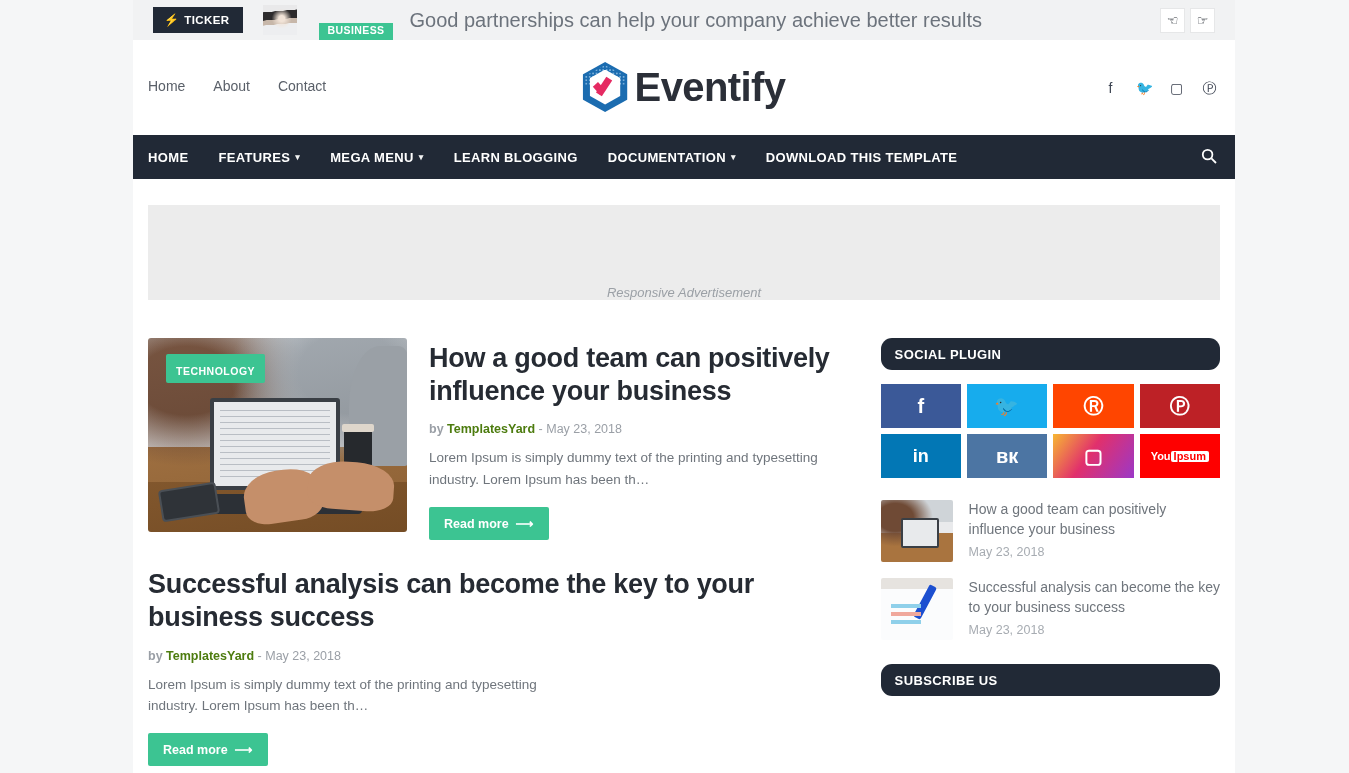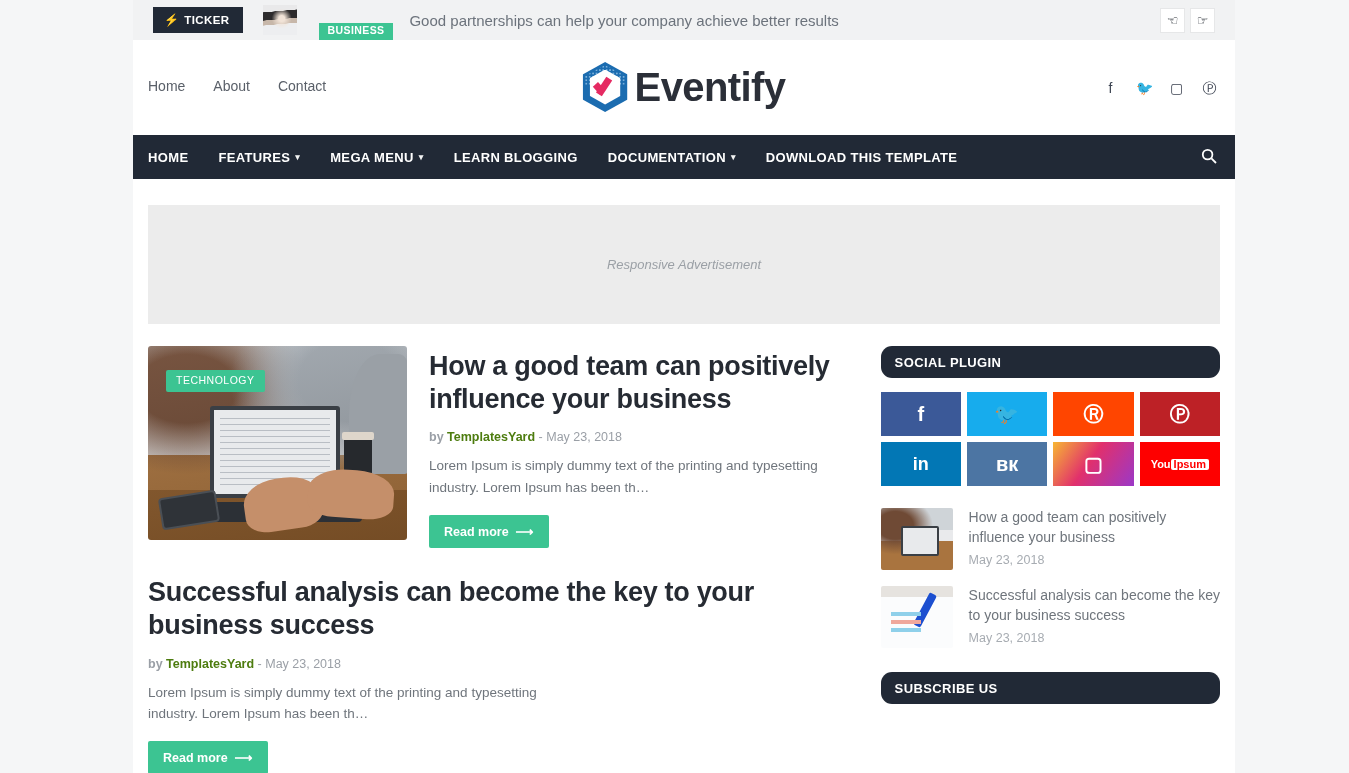--- a/index.html
+++ b/index.html
@@ -32,21 +32,21 @@
     background-size: cover;
     filter: saturate(.85);
   }
   .ticker-cat {
     margin-left: 22px; background: #3cc492; color: #fff;
     font-size: 10.5px; font-weight: bold; letter-spacing: .4px;
     padding: 1px 9px 5px;
     margin-top: 24px;
   }
   .ticker-text {
-    margin-left: 16px; font-size: 15px; color: #6c737c; font-weight: 400;
+    margin-left: 16px; font-size: 20px; color: #6c737c; font-weight: 400;
   }
   .ticker-nav { margin-left: auto; display: flex; gap: 5px; margin-right: 20px; }
   .ticker-btn {
     width: 25px; height: 25px; background: #fff; border: 1px solid #e6e7e8;
     display: flex; align-items: center; justify-content: center;
     font-size: 13px; color: #262b33;
   }
 
   
   .shell {
@@ -108,22 +108,22 @@
     text-decoration: none; white-space: nowrap;
   }
   .nav-list { display: flex; align-items: center; gap: 30px; margin-left: 15px; }
   .caret { font-size: 9px; opacity: .95; }
   .nav-search {
     margin-left: auto; margin-right: 18px; color: #fff; font-size: 15px;
   }
 
   
   .ad {
-    margin: 26px 15px 0; height: 119px; background: #ececec;
-    display: flex; align-items: center; justify-content: center;
+    margin: 26px 15px 16px; height: 95px; background: #ececec;
+    display: flex; align-items: flex-end; justify-content: center;
   }
   .ad span { font-size: 13px; color: #9ba0a6; font-style: italic; }
 
   
   .body-grid {
     display: flex; gap: 28px; padding: 22px 15px 0;
   }
   .posts { width: 710px; }
   .sidebar { width: 342px; }
 
@@ -215,22 +215,22 @@
     border-radius: 50%; border: 6px solid #53a9e8; border-right-color: #d9e6ef;
   }
   .thumb.learn .fine {
     position: absolute; left: 34px; top: 148px; width: 110px; height: 40px;
     background-image: repeating-linear-gradient(to bottom, #c9ced4 0 1px, rgba(0,0,0,0) 1px 5px);
     opacity: .7;
   }
 
   .badge {
     position: absolute; left: 18px; top: 16px; z-index: 4;
-    background: #3cc492; color: #fff; font-size: 10.5px; font-weight: normal;
-    letter-spacing: .5px; padding: 4px 10px 6px; border-radius: 2px; margin-top: 8px;
+    background: #3cc492; color: #fff; font-size: 10.5px; font-weight: bold;
+    letter-spacing: .5px; padding: 11px 10px 6px; border-radius: 2px;
   }
 
   .post-body { flex: 1; padding-top: 4px; }
   .post-title {
     font-size: 27px; line-height: 1.23; font-weight: bold; color: #262b33;
     letter-spacing: -.3px; margin-bottom: 14px;
   }
   .meta { font-size: 12.5px; color: #9a9fa6; margin-bottom: 11px; }
   .meta .by { color: #9a9fa6; font-weight: bold; }
   .meta .author { color: #4d7c0f; font-weight: bold; }

